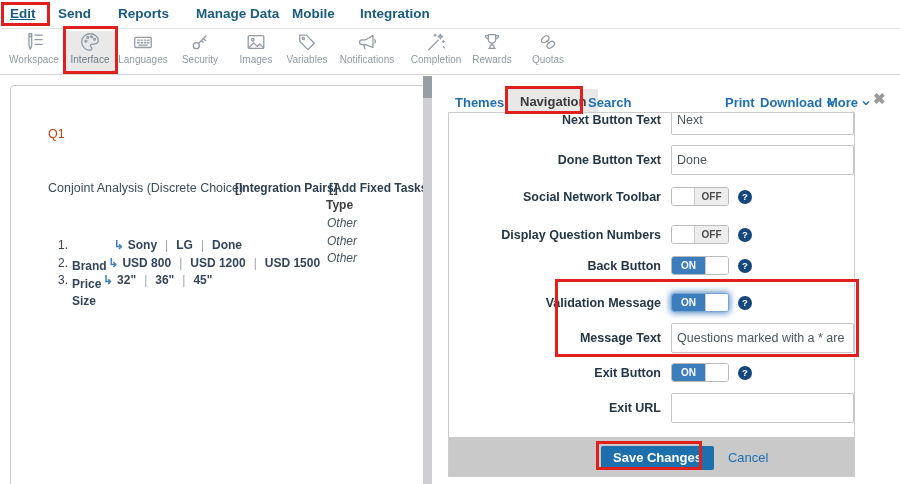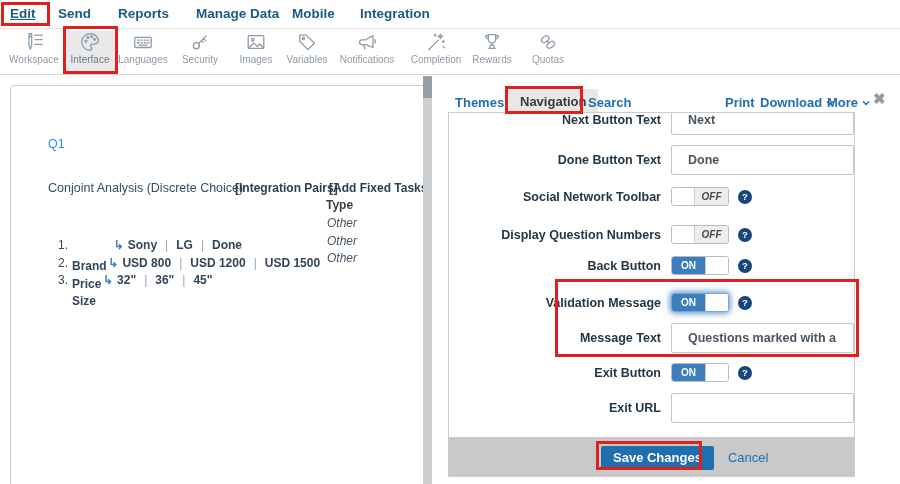--- a/index.html
+++ b/index.html
@@ -15,21 +15,21 @@
   .toolbar{position:absolute;top:29px;left:0;right:0;height:45px;background:#fff;border-bottom:1px solid #d6d6d6;}
   .tool-item{position:absolute;top:2px;width:66px;height:41px;display:flex;flex-direction:column;align-items:center;justify-content:flex-start;gap:1px;cursor:pointer;}
   .tool-item.selected{width:50px;background:#e9e9e9;border-radius:3px;}
   .ticon{width:22px;height:22px;flex:none;}
   .ticon path,.ticon circle,.ticon rect,.ticon ellipse,.ticon polyline{stroke:#8f9ba6;fill:none;stroke-width:1.4;stroke-linecap:round;stroke-linejoin:round;}
   .tlabel{font-size:10px;color:#8f9ba6;white-space:nowrap;}
 
   
   .preview-panel{position:absolute;left:10px;top:85px;width:414px;height:399px;background:#fff;
                  border:1px solid #ccc;border-radius:4px 4px 0 0;overflow:hidden;}
-  .pv-q{position:absolute;left:37px;top:51px;font-size:12.5px;color:#3b82f6;}
+  .pv-q{position:absolute;left:37px;top:41px;font-size:12.5px;color:#c2410c;}
   .pv-titleline{position:absolute;left:0;top:95px;width:100%;}
   .pv-title{position:absolute;left:37px;top:0;font-size:12.5px;color:#3b4d5a;white-space:nowrap;}
   .pv-link1{position:absolute;left:224px;top:0;font-size:12px;font-weight:700;color:#2e4050;white-space:nowrap;cursor:pointer;}
   .pv-link2{position:absolute;left:318px;top:0;font-size:12px;font-weight:700;color:#2e4050;white-space:nowrap;cursor:pointer;}
   .pv-type{position:absolute;left:315px;top:112px;font-size:12px;font-weight:700;color:#404040;}
   .pv-row{position:absolute;left:47px;display:flex;align-items:center;font-size:12px;color:#32455a;white-space:nowrap;}
   .pv-num{width:14px;}
   .pv-attr{font-weight:700;margin-right:7px;margin-top:43px;}
   .pv-arrow{color:#3f7fbf;margin-right:4px;font-weight:700;}
   .pv-level{font-weight:700;}
@@ -45,25 +45,25 @@
   .tab.active{top:89px;background:#e8e8e8;color:#3a3a3a;padding:5px 12px;border-radius:2px;}
   .action-link{position:absolute;top:95px;font-size:13px;font-weight:600;color:#1f6fb2;cursor:pointer;display:flex;align-items:center;gap:3px;white-space:nowrap;}
   .close-x{position:absolute;top:90px;left:873px;font-size:15px;font-weight:700;color:#9a9a9a;cursor:pointer;}
 
   
   .form-box{position:absolute;left:448px;top:112px;width:407px;height:365px;background:#fff;border:1px solid #ccc;overflow:hidden;box-sizing:border-box;}
   .frow{position:absolute;left:0;width:100%;display:flex;align-items:center;}
   .flabel{flex:none;width:212px;text-align:right;font-size:12.5px;font-weight:700;color:#233747;white-space:nowrap;}
   .fctl{margin-left:10px;display:flex;align-items:center;}
   .finput{width:183px;height:30px;box-sizing:border-box;border:1px solid #c6c6c6;border-radius:2px;
-          padding:0 16px;font-family:"Liberation Sans",sans-serif;font-size:12.5px;color:#4a5560;background:#fff;font-weight:bold;}
+          padding:0 5px;font-family:"Liberation Sans",sans-serif;font-size:12.5px;color:#4a5560;background:#fff;}
   .toggle{width:58px;height:19px;box-sizing:border-box;border:1px solid #bbb;border-radius:3px;display:flex;overflow:hidden;cursor:pointer;background:#fff;}
   .tseg{width:33px;display:flex;align-items:center;justify-content:center;font-size:10px;font-weight:700;flex:none;}
   .seg-on{background:#3b7dbd;color:#fff;}
-  .seg-off{background:#ededed;color:#4a4a4a;font-style:italic;}
+  .seg-off{background:#ededed;color:#4a4a4a;}
   .thumb{flex:1;background:#fff;}
   .toggle.on .thumb{border-left:1px solid #ccc;}
   .toggle.off .thumb{border-right:1px solid #ccc;}
   .toggle.glow{box-shadow:0 0 6px 1px rgba(59,125,189,.9);border-color:#7aa7d4;}
   .help{width:14px;height:14px;border-radius:50%;background:#16477c;color:#fff;font-size:9.5px;font-weight:700;
         display:flex;align-items:center;justify-content:center;margin-left:9px;cursor:pointer;flex:none;}
 
   .form-footer{position:absolute;left:0;top:324px;width:100%;height:41px;background:#c9c9c9;display:flex;align-items:center;}
   .save-btn{margin-left:152px;height:24px;background:#1e6fae;color:#fff;border:none;border-radius:2px;
             font-family:"Liberation Sans",sans-serif;font-size:13px;font-weight:700;padding:0 12px;cursor:pointer;}

